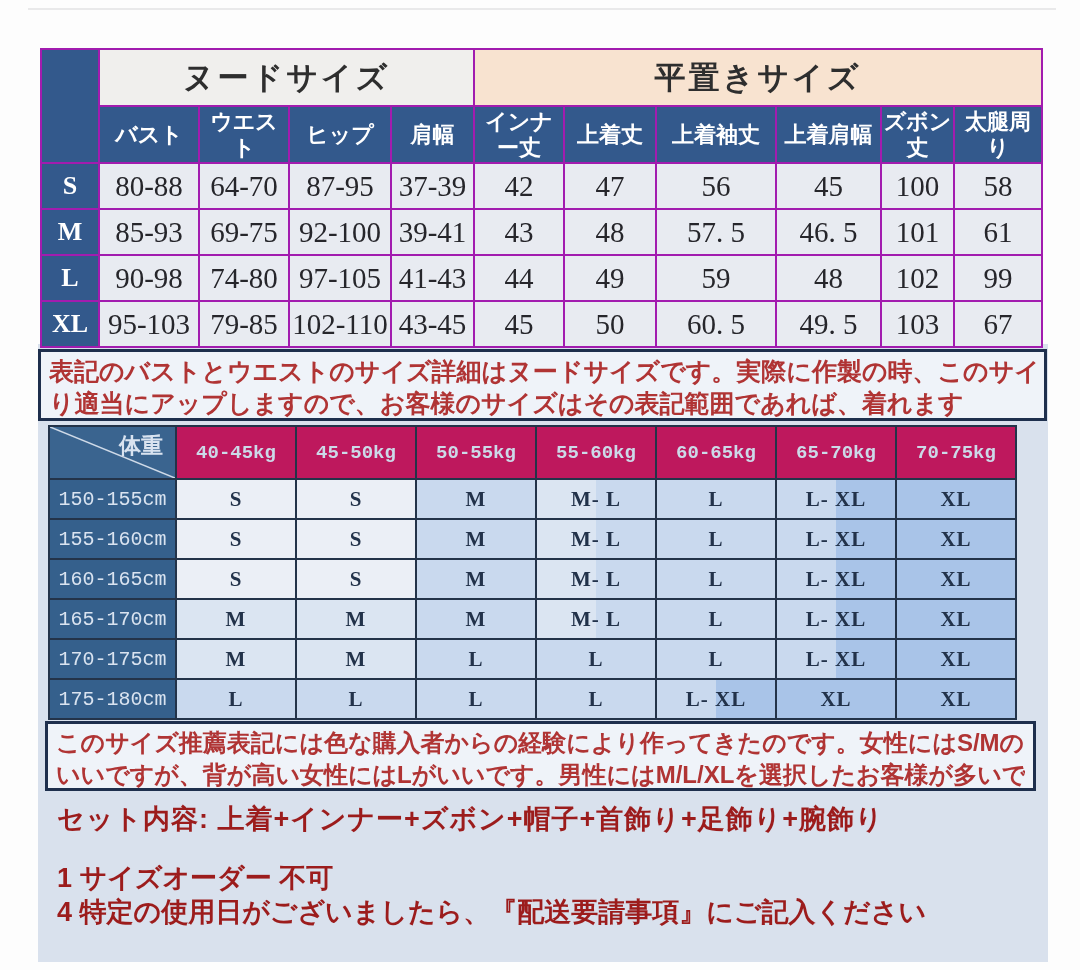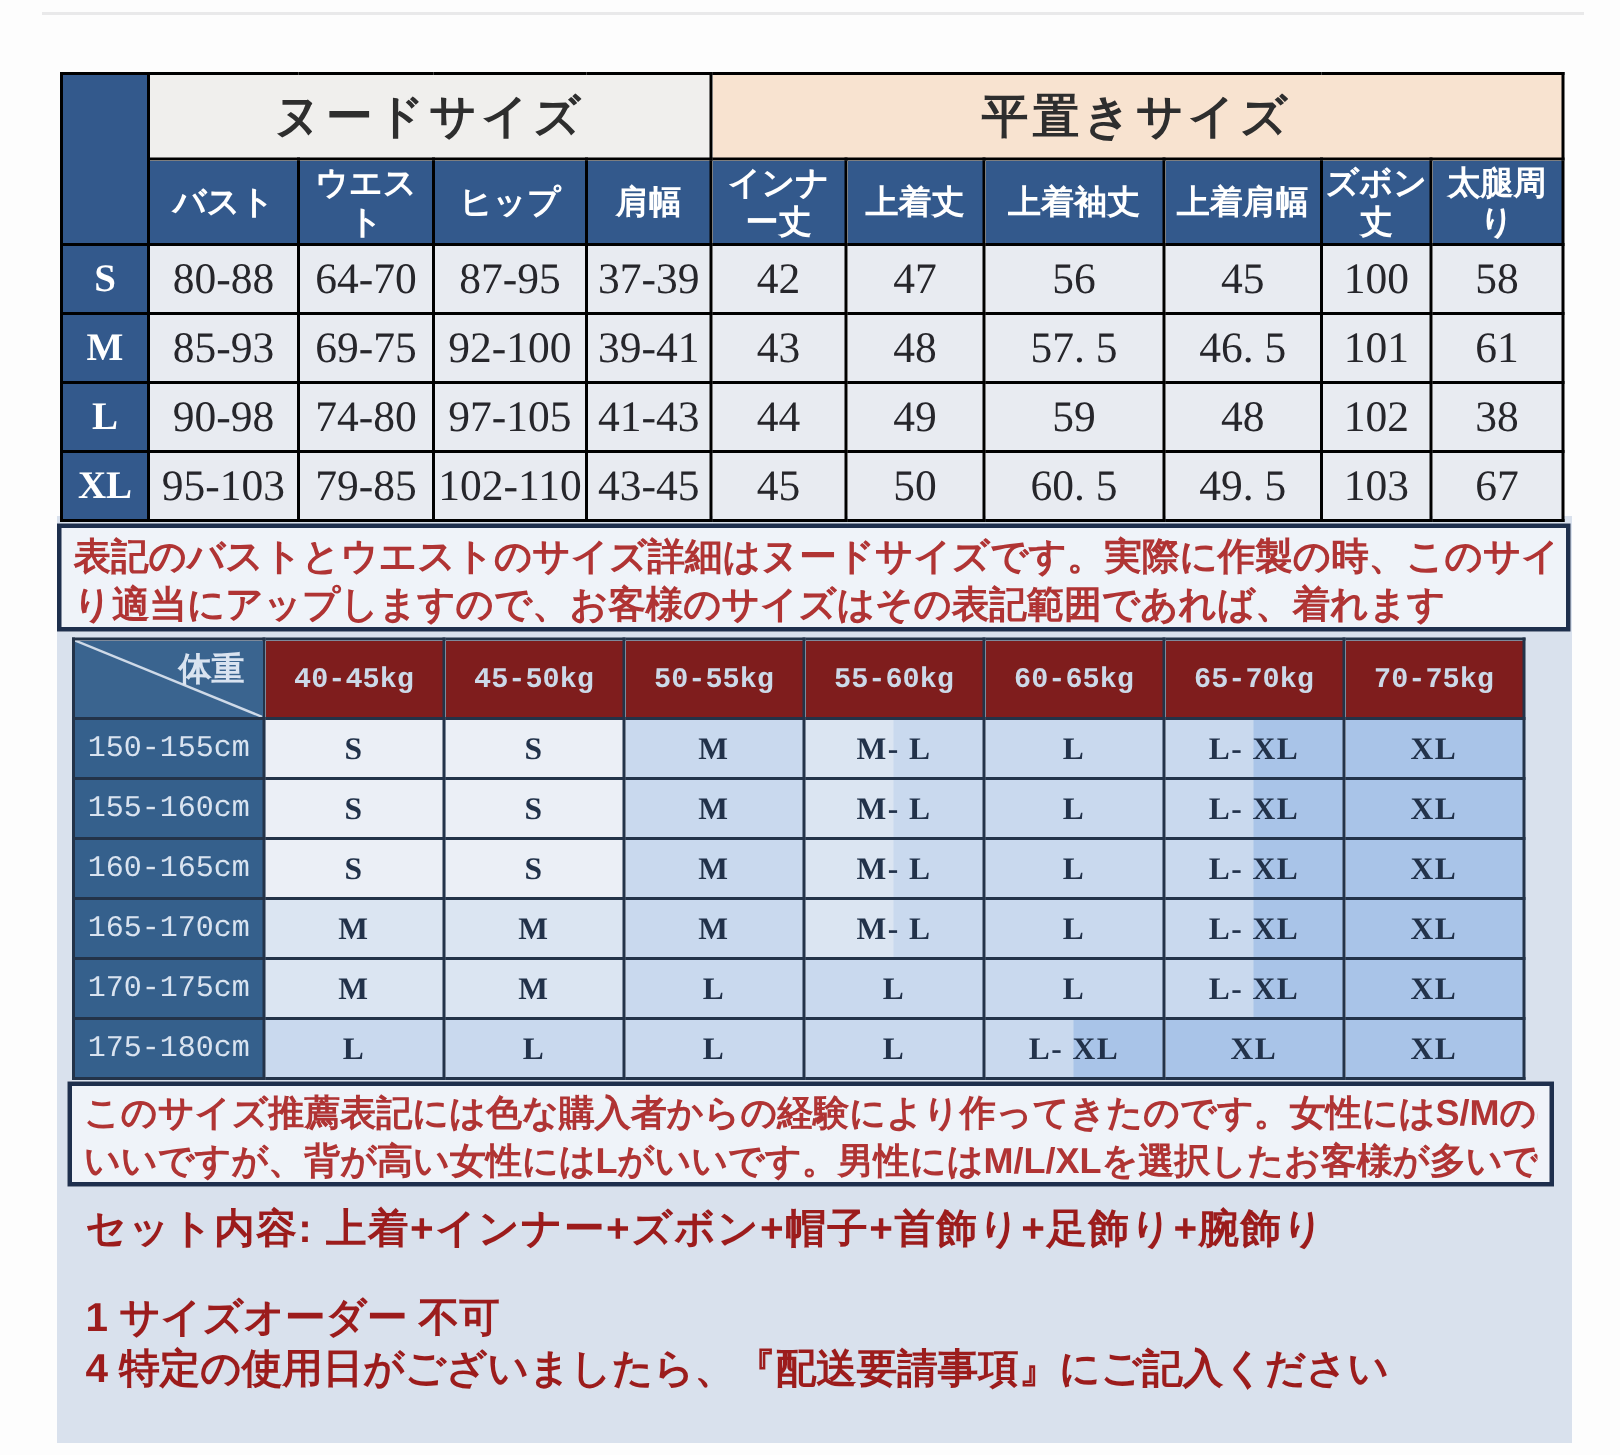--- a/index.html
+++ b/index.html
@@ -9,21 +9,21 @@
 
   
   .top-line { left:28px; top:8px; width:1028px; height:2px; background:#e9e9ea; }
 
   
   .panel { left:38px; top:344px; width:1010px; height:618px; background:#d9e1ed; }
 
   
   table { border-collapse:collapse; table-layout:fixed; }
   .t1 { left:40px; top:48px; }
-  .t1 td, .t1 th { border:2px solid #000000; text-align:center; vertical-align:middle; overflow:hidden; }
+  .t1 td, .t1 th { border:2px solid #a21caf; text-align:center; vertical-align:middle; overflow:hidden; }
   .t1 .corner { background:#33598c; }
   .t1 .grp { font-size:31px; font-weight:bold; color:#2e2e2e; letter-spacing:3px; }
   .t1 .grp-nude { background:#f0efed; }
   .t1 .grp-flat { background:#f8e3d0; }
   .t1 .colhead { background:#33598c; color:#fff; font-size:22px; font-weight:bold; line-height:26px; padding:0 1px; }
   .t1 .rowlab { background:#33598c; color:#fff; font-size:26px; font-weight:bold;
     font-family:"Liberation Serif", serif; }
   .t1 .val { background:#e8ebf1; color:#26262b; font-size:29px;
     font-family:"Liberation Serif", serif;margin-left:36px; }
   .t1 tr.hr { height:57px; }
@@ -35,21 +35,21 @@
     overflow:hidden; }
   .notice div { white-space:nowrap; overflow:hidden; }
   .n1 { left:38px; top:349px; width:1009px; height:72px; }
   .n2 { left:45px; top:721px; width:991px; height:70px; font-size:24px; }
 
   
   .t2 { left:48px; top:425px; }
   .t2 td, .t2 th { border:2px solid #233349; text-align:center; vertical-align:middle; overflow:hidden; }
   .t2 tr.hr { height:53px; }
   .t2 tr.dr { height:40px;padding-left:48px; }
-  .t2 .hd { background:#7f1d1d; color:#ccd9e8; font-size:19px; font-weight:bold;
+  .t2 .hd { background:#be185d; color:#ccd9e8; font-size:19px; font-weight:bold;
     font-family:"Liberation Mono", monospace; }
   .t2 .lab { background:#35608c; color:#d9e3f0; font-size:20px;
     font-family:"Liberation Mono", monospace; }
   .t2 .v { color:#22324a; font-size:21px; font-weight:bold;
     font-family:"Liberation Serif", serif; letter-spacing:1px; }
   .s0 { background:#ebeff6; }
   .s1 { background:#dbe5f2; }
   .s2 { background:#c9d9ee; }
   .s3 { background:#a9c4e8; }
   .g12 { background:linear-gradient(90deg,#dbe5f2 0 50%,#c9d9ee 50%); }
@@ -133,21 +133,21 @@
     <td class="rowlab">L</td>
     <td class="val">90-98</td>
     <td class="val">74-80</td>
     <td class="val">97-105</td>
     <td class="val">41-43</td>
     <td class="val">44</td>
     <td class="val">49</td>
     <td class="val">59</td>
     <td class="val">48</td>
     <td class="val">102</td>
-    <td class="val">38</td>
+    <td class="val">99</td>
   </tr>
   <tr class="dr">
     <td class="rowlab">XL</td>
     <td class="val">95-103</td>
     <td class="val">79-85</td>
     <td class="val">102-110</td>
     <td class="val">43-45</td>
     <td class="val">45</td>
     <td class="val">50</td>
     <td class="val">60. 5</td>

